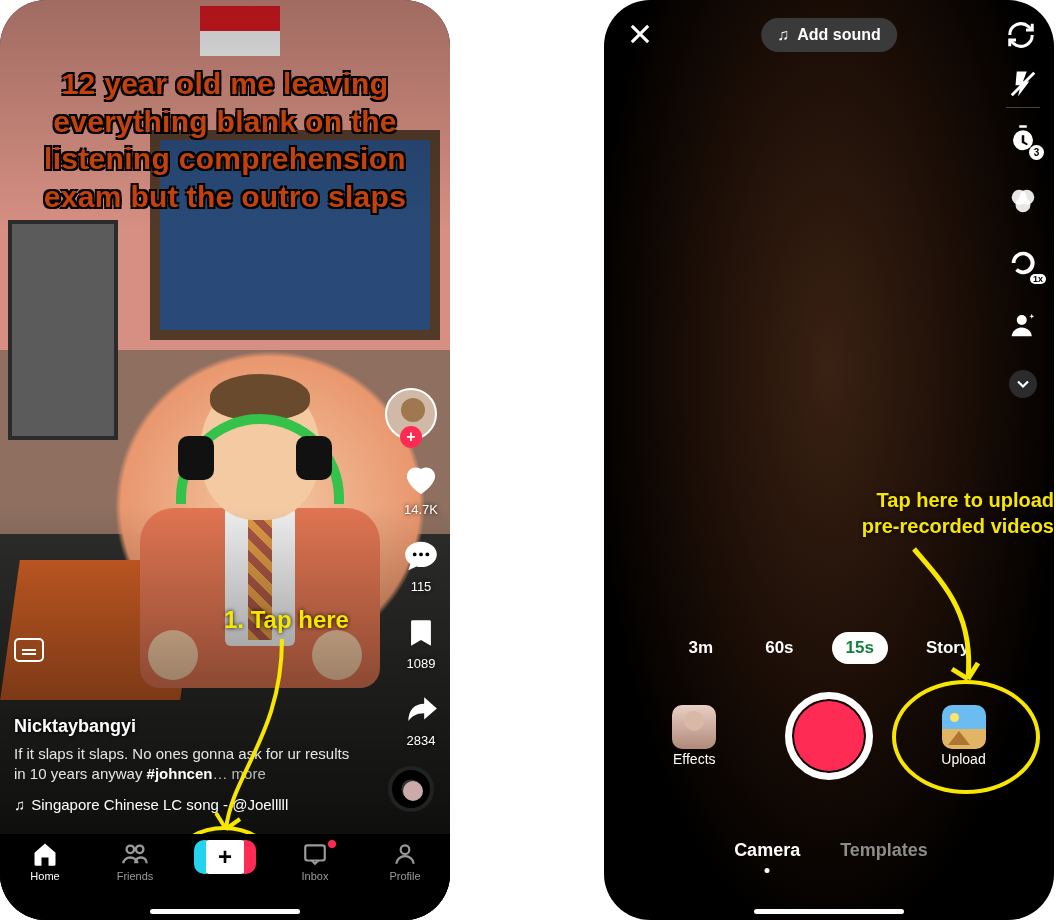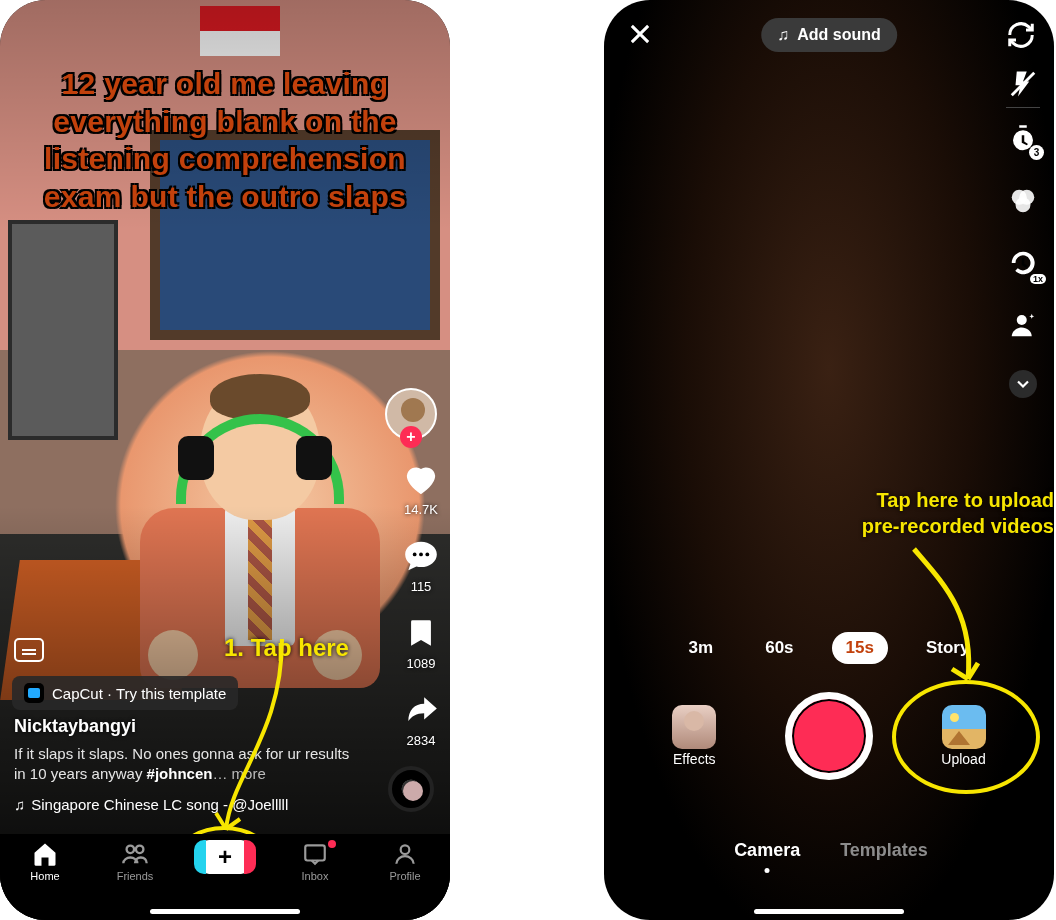--- a/index.html
+++ b/index.html
@@ -70,36 +70,36 @@
   .nav-item.dim .nav-label{color:#9a9a9a;}
   .nav-icn{height:28px;width:32px;display:flex;align-items:center;justify-content:center;}
   .create-btn{width:52px;height:34px;border-radius:10px;background:#fff;position:relative;display:flex;align-items:center;justify-content:center;}
   .create-btn::before{content:"";position:absolute;left:-5px;top:0;bottom:0;width:12px;background:#24d3ee;border-radius:10px 0 0 10px;}
   .create-btn::after{content:"";position:absolute;right:-5px;top:0;bottom:0;width:12px;background:#fe2c55;border-radius:0 10px 10px 0;}
   .create-plus{position:relative;z-index:2;font-size:24px;font-weight:800;color:#000;}
   .inbox-dot{position:absolute;top:0;right:14px;width:8px;height:8px;background:#fe2c55;border-radius:50%;}
   .home-ind{position:absolute;left:50%;bottom:6px;transform:translateX(-50%);width:150px;height:5px;border-radius:3px;background:#fff;}
   
   .annotation-text{position:absolute;color:#f7e600;font-weight:700;text-shadow:0 0 4px #000;}
-  #ann-left-text{left:224px;top:634px;font-size:24px;text-align:center;}
+  #ann-left-text{left:224px;top:606px;font-size:24px;text-align:center;}
   .yellow-oval{position:absolute;border:4px solid #f7e600;border-radius:50%;}
   #ann-left-oval{left:178px;top:826px;width:92px;height:58px;}
   #ann-left-arrow{position:absolute;left:212px;top:634px;width:80px;height:210px;}
   
   #right-phone{background:radial-gradient(ellipse at 50% 40%, #3a2113 0%, #1a0d06 45%, #000 75%);}
   .close-x{position:absolute;left:22px;top:20px;color:#fff;width:30px;height:30px;}
   .add-sound{position:absolute;left:50%;top:18px;transform:translateX(-50%);background:#3a3a3a;color:#fff;padding:8px 16px;border-radius:20px;display:flex;align-items:center;gap:8px;font-size:16px;font-weight:600;}
   .flip-icon{position:absolute;right:18px;top:20px;color:#fff;}
   .right-tools{position:absolute;right:14px;top:74px;display:flex;flex-direction:column;align-items:center;gap:28px;}
   .tool{width:34px;height:34px;color:#fff;display:flex;align-items:center;justify-content:center;}
   .tool.sep-after{border-bottom:1px solid #444;padding-bottom:14px;margin-bottom:-14px;}
   #ann-right-text{left:0;right:0;top:487px;text-align:right;font-size:20px;line-height:1.3;}
   .dur-row{position:absolute;left:0;right:0;top:632px;display:flex;justify-content:center;gap:24px;align-items:center;}
   .dur{color:#fff;font-size:17px;font-weight:600;padding:6px 14px;border-radius:18px;}
-  .dur.active{background:#fff;color:#c2410c;}
+  .dur.active{background:#fff;color:#15803d;}
   .action-row{position:absolute;left:0;right:0;top:692px;display:flex;justify-content:space-around;align-items:center;padding:0 34px;}
   .effects-col,.upload-col{display:flex;flex-direction:column;align-items:center;gap:2px;text-align:right;}
   .effects-thumb{width:44px;height:44px;border-radius:10px;background:linear-gradient(#e9cfc4,#b08a7a);position:relative;overflow:hidden;}
   .effects-thumb::after{content:"";position:absolute;left:12px;top:6px;width:20px;height:20px;border-radius:50%;background:#d9b8a6;}
   .under-label{color:#fff;font-size:14px;}
   .record{width:88px;height:88px;border-radius:50%;background:#fe2c55;border:7px solid #fff;box-shadow:0 0 0 2px #000 inset;}
   .upload-thumb{width:44px;height:44px;border-radius:10px;background:linear-gradient(#6bbcf0 0 55%,#e2b565 55% 100%);position:relative;}
   .upload-thumb::before{content:"";position:absolute;left:8px;top:8px;width:9px;height:9px;border-radius:50%;background:#ffe36b;}
   .upload-thumb::after{content:"";position:absolute;left:6px;bottom:4px;width:0;height:0;border-left:11px solid transparent;border-right:11px solid transparent;border-bottom:14px solid #b07432;}
   #ann-right-oval{left:892px;top:680px;width:148px;height:114px;}
@@ -177,24 +177,20 @@
             <path fill="#fff" d="M14 4l8 7-8 7v-4c-5 0-8 2-10 5 0-7 4-11 10-11V4z"></path>
           </svg>
       </span>
       <span class="rail-count">2834</span>
     </div>
     <div class="disc"></div>
   </div>
 
   <div class="subtitle-chip"></div>
 
-  <div class="capcut-pill">
-    <span class="capcut-logo"></span>
-    <span>CapCut · Try this template</span>
-  </div>
 
   <div class="username">Nicktaybangyi</div>
 
   <div class="description">
     <span>If it slaps it slaps. No ones gonna ask for ur results in 10 years anyway </span><span class="hash">#johncen</span><span class="more">… more</span>
   </div>
 
   <div class="sound-row">
     <span>♫</span>
     <span>Singapore Chinese LC song - @Joelllll</span>

